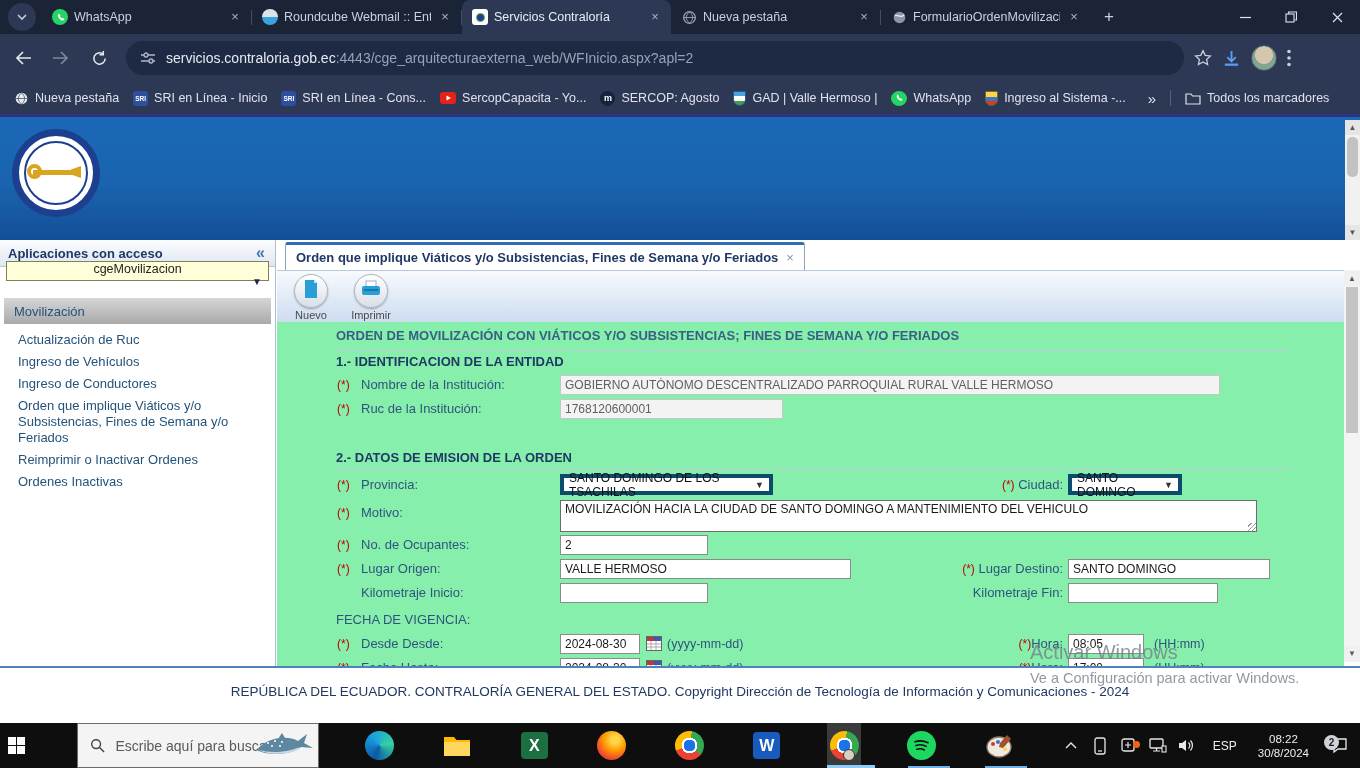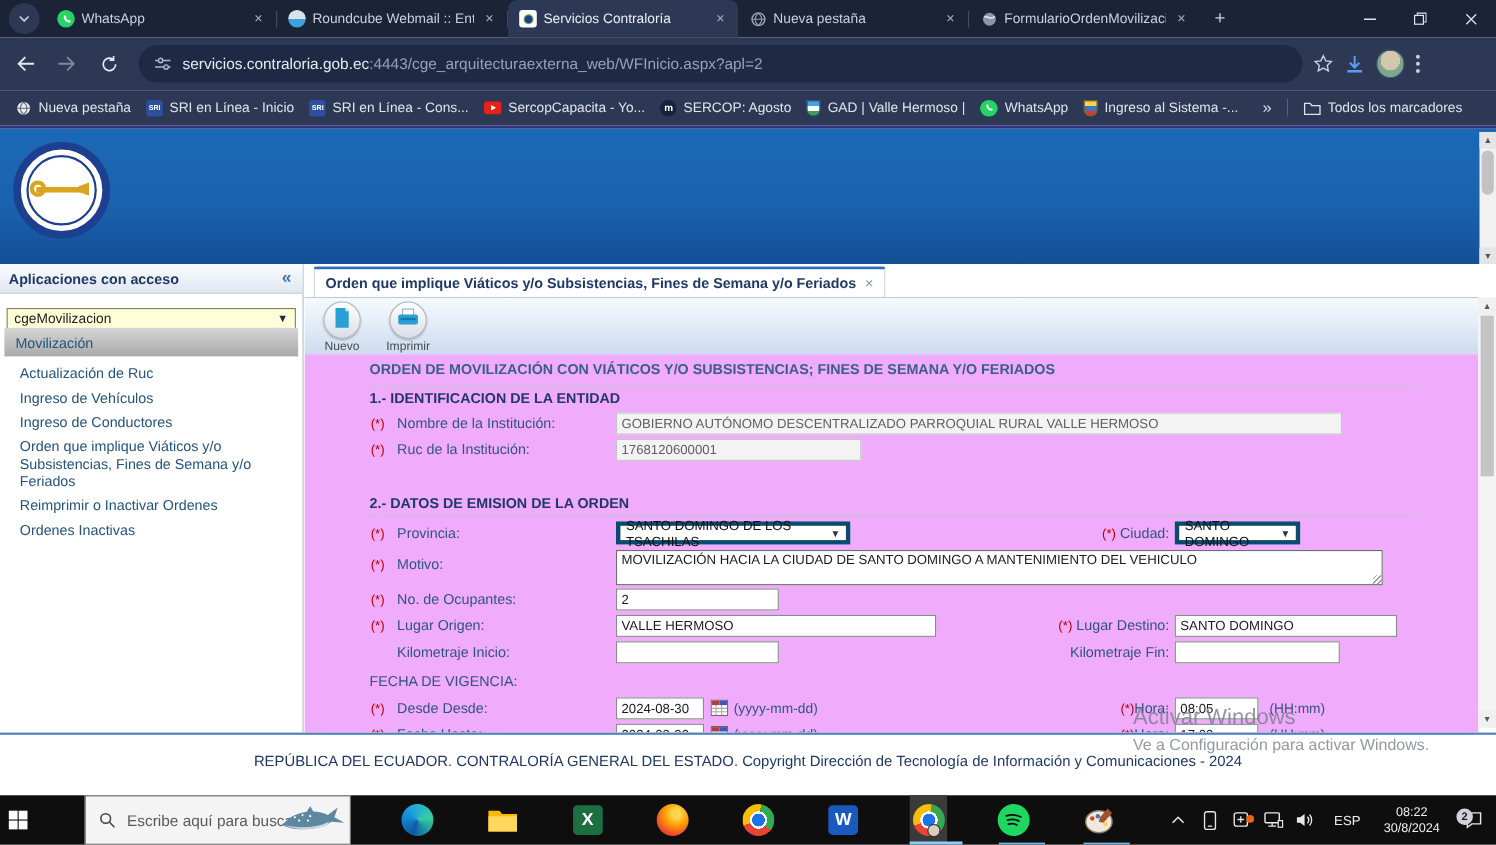--- a/index.html
+++ b/index.html
@@ -56,36 +56,36 @@
   .hdrclose{position:absolute;left:1306px;top:206px;width:21px;height:21px;background:linear-gradient(#fff,#dcebfb);border:1px solid #6aa0d8;color:#2b6cb5;font-weight:bold;font-size:13px;display:flex;align-items:center;justify-content:center;}
   .hscroll{position:absolute;right:0;top:3px;bottom:0;width:15px;background:#f1f1f1;}
   .sbtn{position:absolute;left:0;width:15px;height:15px;background:#e5e5e5;color:#585858;font-size:8px;display:flex;align-items:center;justify-content:center;}
   .hthumb{position:absolute;left:2px;top:17px;width:11px;height:40px;background:#c2c2c2;border-radius:5px;}
 
   
   .main{position:absolute;left:0;top:240px;width:1360px;height:426px;background:#fff;border-radius:26px;}
   .sidebar{position:absolute;left:0;top:0;width:276px;height:426px;background:#fff;border-right:1px solid #aebdd0;}
   .sbtitle{height:27px;background:linear-gradient(#fbfcfe,#dfe7f2);border-bottom:1px solid #b9c6d6;display:flex;align-items:center;padding:0 10px 0 8px;color:#1f3864;font-weight:bold;font-size:13px;}
   .sbcollapse{margin-left:auto;color:#3f74b3;font-size:16px;font-weight:bold;}
-  .sbselect{position:absolute;left:6px;top:40px;width:263px;height:20px;background:#ffffd9;border:1px solid #80805a;display:flex;align-items:center;padding:0 6px;font-size:12.5px;color:#222;}
+  .sbselect{position:absolute;left:6px;top:21px;width:263px;height:20px;background:#ffffd9;border:1px solid #80805a;display:flex;align-items:center;padding:0 6px;font-size:12.5px;color:#222;flex-direction:column;}
   .sbselect .arr{margin-left:auto;color:#1a2b4a;font-size:10px;}
   .sbgroup{position:absolute;left:4px;top:58px;width:267px;height:26px;background:linear-gradient(#d6d6d6,#a9a9a9);display:flex;align-items:center;padding-left:10px;color:#24537b;font-size:13px;}
   .sbitems{position:absolute;left:18px;top:92px;width:244px;}
   .sbitem{color:#24537b;font-size:13px;line-height:16px;margin-bottom:6px;cursor:pointer;}
 
   .content{position:absolute;left:277px;top:0;width:1067px;height:426px;background:#fff;}
   .doctabrow{position:absolute;left:0;top:0;width:1067px;height:31px;background:#fff;border-bottom:1px solid #b9c9dd;}
   .doctab{position:absolute;left:8px;bottom:0;height:28px;background:#fff;border:1px solid #8aa5c0;border-bottom:none;border-top:3px solid #2f6db8;border-radius:3px 3px 0 0;display:flex;align-items:center;padding:0 10px;color:#1f3864;font-weight:bold;font-size:13px;}
   .doctab .dclose{margin-left:8px;color:#7a99b8;font-weight:normal;font-size:13px;}
   .toolbar{position:absolute;left:0;top:31px;width:1067px;height:51px;background:linear-gradient(#f7fafd,#cddcf0);display:flex;padding:3px 0 0 6px;gap:4px;}
   .tbtn{width:56px;text-align:center;}
   .tcirc{width:34px;height:34px;border-radius:50%;margin:0 auto;background:linear-gradient(#ffffff,#d9dfe8);border:1px solid #aeb6c2;box-shadow:0 1px 2px rgba(0,0,0,.3);display:flex;align-items:center;justify-content:center;}
   .tlbl{font-size:11px;color:#4a4a4a;margin-top:1px;}
 
-  .form{position:absolute;left:0;top:82px;width:1067px;height:344px;overflow:hidden;background:#f0abfc;}
+  .form{position:absolute;left:0;top:82px;width:1067px;height:344px;overflow:hidden;background:#86efac;}
   .ftitle{position:absolute;left:59px;top:6px;font-size:13px;font-weight:bold;color:#3a5f85;}
   .secline{position:absolute;left:59px;width:954px;height:1px;background:#bcc9d8;}
   .sechdr{position:absolute;left:59px;font-size:13px;font-weight:bold;color:#1f3864;}
   .frow{position:absolute;left:0;width:1067px;height:22px;}
   .req{position:absolute;left:60px;top:0;color:#c00000;font-size:12px;line-height:22px;}
   .flbl{position:absolute;left:84px;top:0;color:#2f557d;font-size:13px;line-height:22px;}
   .fin{position:absolute;top:1px;height:20px;border:1px solid #8b8b8b;background:#fff;color:#1a1a1a;font-size:12px;font-family:"Liberation Sans",sans-serif;padding:0 4px;}
   .fin.ro{background:#f3f3f3;border:1px solid #c6c6c6;color:#5f5f5f;}
   .fsel{position:absolute;top:0;height:21px;border:4px solid #0c4a6e;background:#fff;display:flex;align-items:center;padding:0 5px;font-size:12px;color:#111;}
   .fsel .arr{margin-left:auto;padding-left:8px;font-size:9px;color:#333;}

